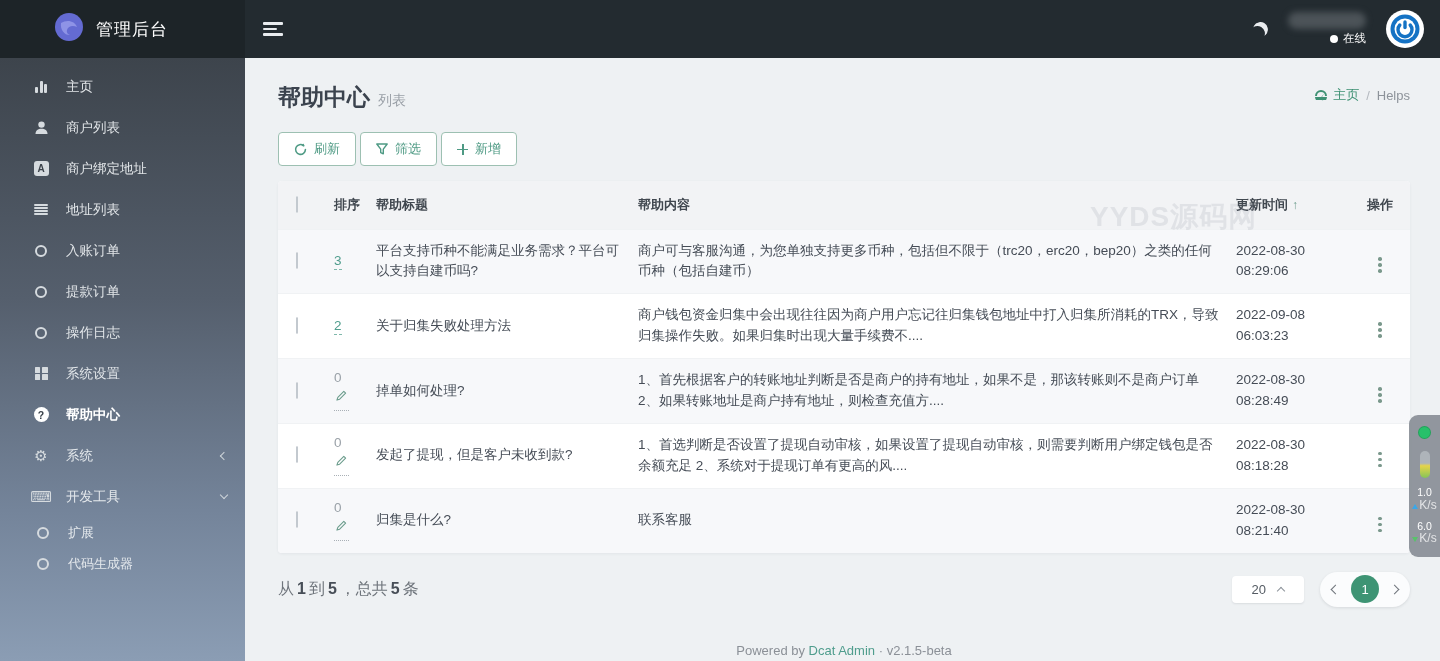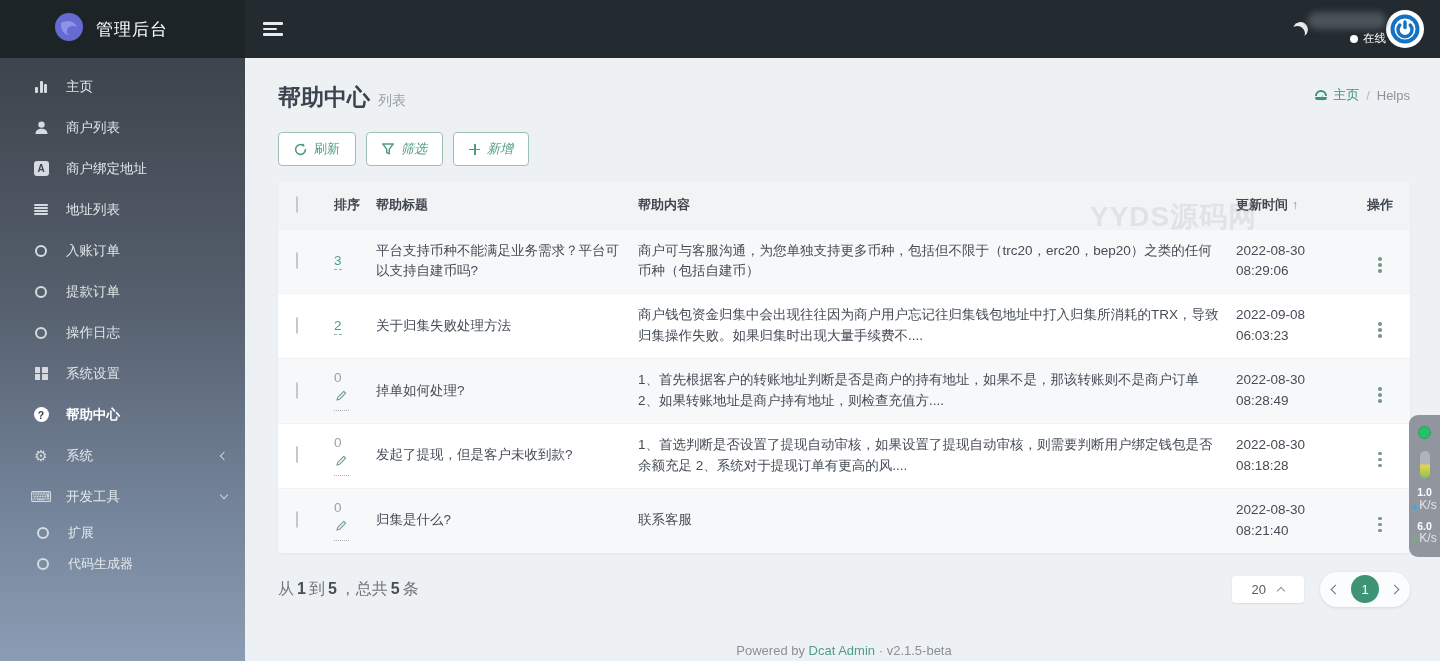--- a/index.html
+++ b/index.html
@@ -8,21 +8,21 @@
   .app { position:relative; width:1440px; height:661px; }
 
   
   .topbar { position:absolute; top:0; left:0; right:0; height:58px; background:#232b30; display:flex; z-index:20; }
   .brand { width:245px; height:58px; background:#1d2428; display:flex; align-items:center; padding-left:54px; gap:12px; }
   .brand-title { color:#fff; font-size:17px; letter-spacing:1px; }
   .topbar-main { flex:1; display:flex; align-items:center; padding:0 16px 0 18px; }
   .hamburger { width:20px; display:flex; flex-direction:column; gap:3px; cursor:pointer; }
   .hamburger i { display:block; height:2.5px; background:#e9ecef; border-radius:1px; }
   .hamburger i:nth-child(2){ width:14px; }
-  .topbar-right { margin-left:auto; display:flex; align-items:center; }
+  .topbar-right { margin-left:auto; display:flex; align-items:center; gap:20px; }
   .moon { width:15px; height:15px; border-radius:50%; box-shadow:inset -4px 3px 0 0 #e9ecef; transform:rotate(-15deg); cursor:pointer; }
   .userbox { display:flex; flex-direction:column; align-items:flex-end; gap:2px; }
   .name-blur { width:78px; height:17px; background:#4c5358; border-radius:9px; filter:blur(3px); }
   .online-row { display:flex; align-items:center; gap:5px; color:#fff; font-size:11.5px; }
   .online-dot { width:8px; height:8px; background:#fff; border-radius:50%; }
   .avatar { width:38px; height:38px; border-radius:50%; background:#fff; display:flex; align-items:center; justify-content:center; cursor:pointer; }
 
   
   .sidebar { position:absolute; top:58px; left:0; bottom:0; width:245px;
              background:linear-gradient(180deg,#3d444c 0%,#555f6d 40%,#74849a 75%,#8b9db4 100%); padding-top:8px; }
@@ -54,21 +54,21 @@
   .page-title { font-size:23px; color:#3b434e; font-weight:bold; }
   .page-subtitle { font-size:14px; color:#9aa0a7; font-weight:normal; margin-left:8px; }
   .breadcrumb { display:flex; align-items:center; gap:7px; font-size:13px; margin-top:4px; }
   .crumb-home { color:#3e9173; display:flex; align-items:center; gap:5px; cursor:pointer; }
   .crumb-sep { color:#b3b8be; }
   .crumb-cur { color:#8d939a; }
 
   .toolbar { margin-top:19px; display:flex; align-items:center; }
   .btn { display:inline-flex; align-items:center; gap:7px; background:#fff; border:1px solid #9dc0b2; color:#4e9a84;
          font-size:13px; padding:7px 15px; border-radius:4px; cursor:pointer; }
-  .btn + .btn { margin-left:10px;font-style:italic; }
+  .btn + .btn { margin-left:4px; }
   .btn-add { margin-left:auto; }
   .plus { position:relative; width:11px; height:11px; }
   .plus::before,.plus::after { content:""; position:absolute; background:#4e9a84; }
   .plus::before { left:5px; top:0; width:1.6px; height:11px; }
   .plus::after { top:5px; left:0; height:1.6px; width:11px; }
 
   
   .card { position:relative; margin-top:15px; background:#fff; border-radius:4px; box-shadow:0 1px 3px rgba(40,50,60,.06); overflow:hidden; }
   table { width:100%; border-collapse:collapse; table-layout:fixed; }
   thead th { background:#f2f3f5; font-size:13px; color:#40474f; text-align:left; font-weight:bold;
@@ -110,21 +110,21 @@
 
   .page-footer { margin-top:36px; text-align:center; font-size:13px; color:#8b9097; }
   .page-footer a { color:#4f9d8d; text-decoration:none; cursor:pointer; }
 
   
   .speedw { position:absolute; right:0; top:415px; width:31px; height:142px; background:rgba(128,134,142,.85);
             border-radius:9px 0 0 9px; z-index:30; display:flex; flex-direction:column; align-items:center; padding-top:11px; }
   .sw-dot { width:13px; height:13px; border-radius:50%; background:#27c06a; border:1.5px solid rgba(0,0,0,.15); }
   .sw-bar { margin-top:12px; width:10px; height:27px; border-radius:5px; background:linear-gradient(180deg,#aeb4ba 0%,#aeb4ba 45%,#e5d44a 55%,#86c457 100%); }
   .sw-stat { margin-top:9px; text-align:center; line-height:1.1; }
-  .sw-val { color:#fff; font-size:10.5px; font-weight:bold; display:block;text-align:center; }
+  .sw-val { color:#fff; font-size:10.5px; font-weight:normal; display:block;text-align:center; }
   .sw-unit { font-size:12px; color:rgba(255,255,255,.75); display:block; }
   .tri-up { display:inline-block; width:0; height:0; border-left:3px solid transparent; border-right:3px solid transparent; border-bottom:5px solid #3aa7e9; margin-right:1px; }
   .tri-down { display:inline-block; width:0; height:0; border-left:3px solid transparent; border-right:3px solid transparent; border-top:5px solid #58c36a; margin-right:1px; }
 </style>
 </head>
 <body>
 
 <div class="app">
 
   <header class="topbar">

